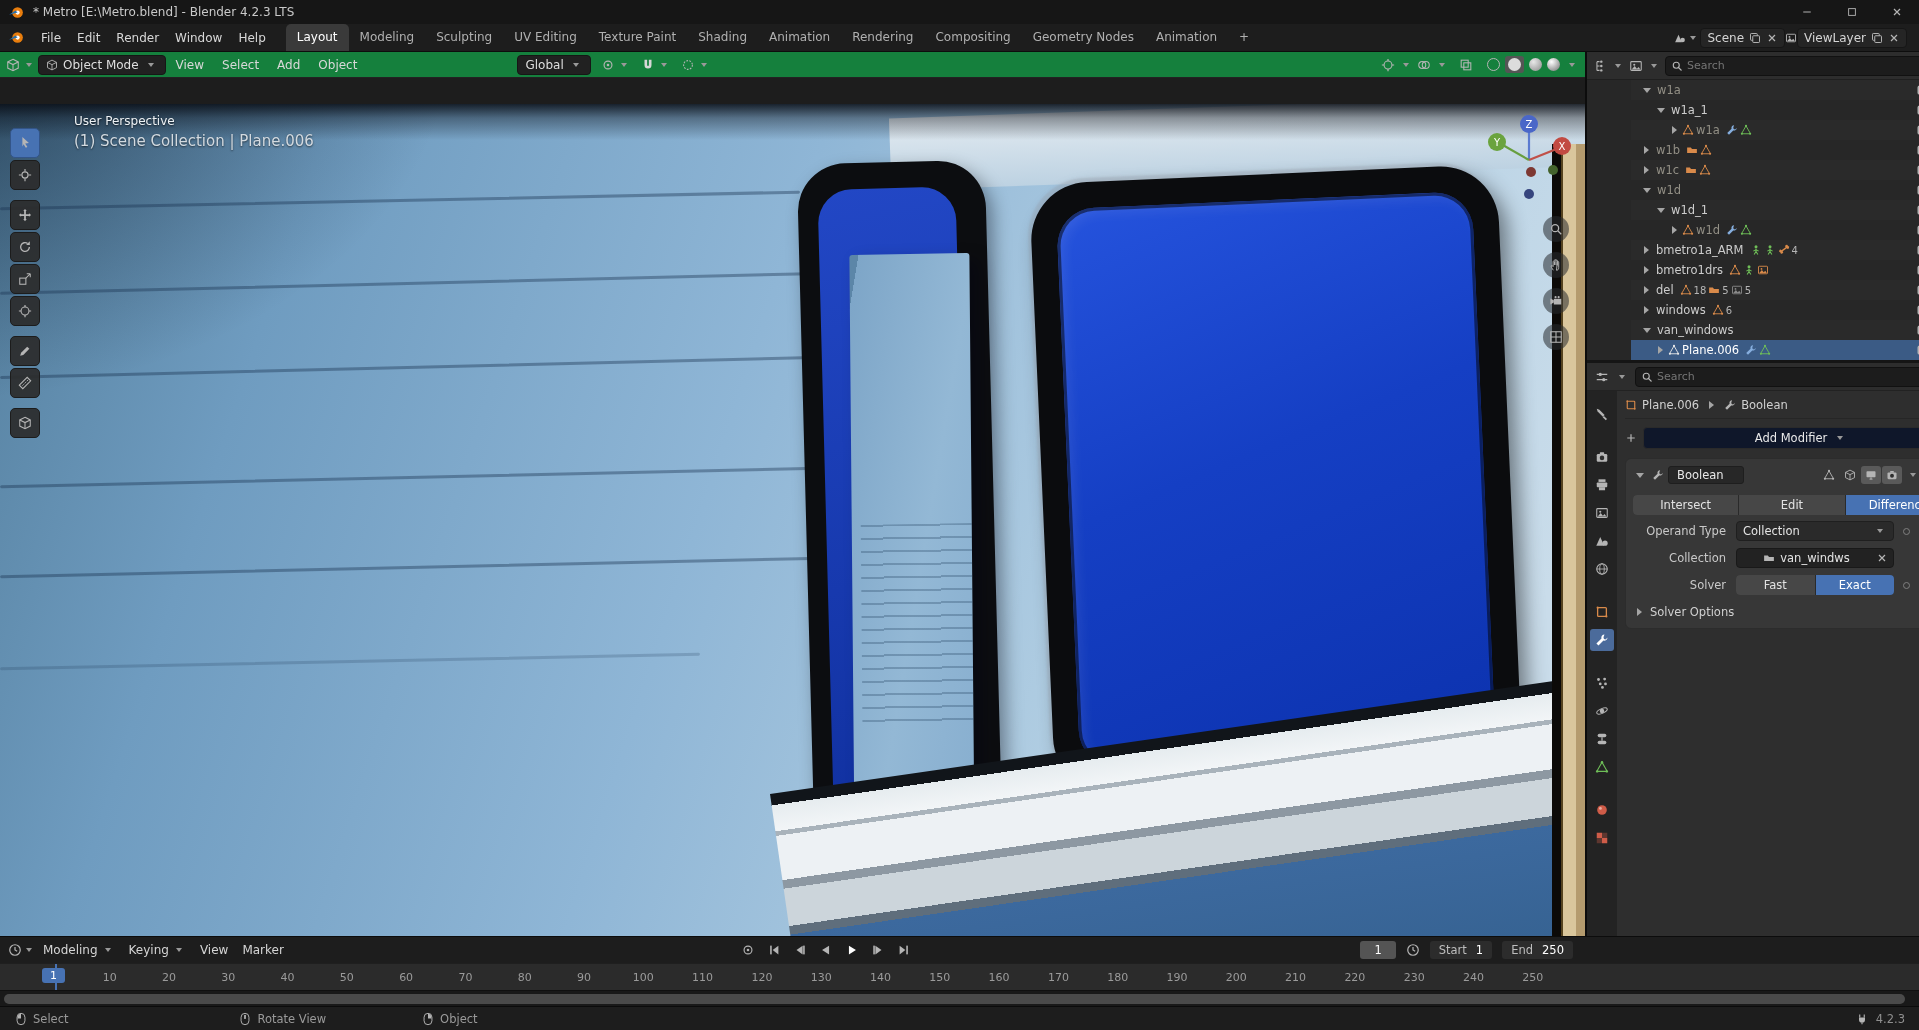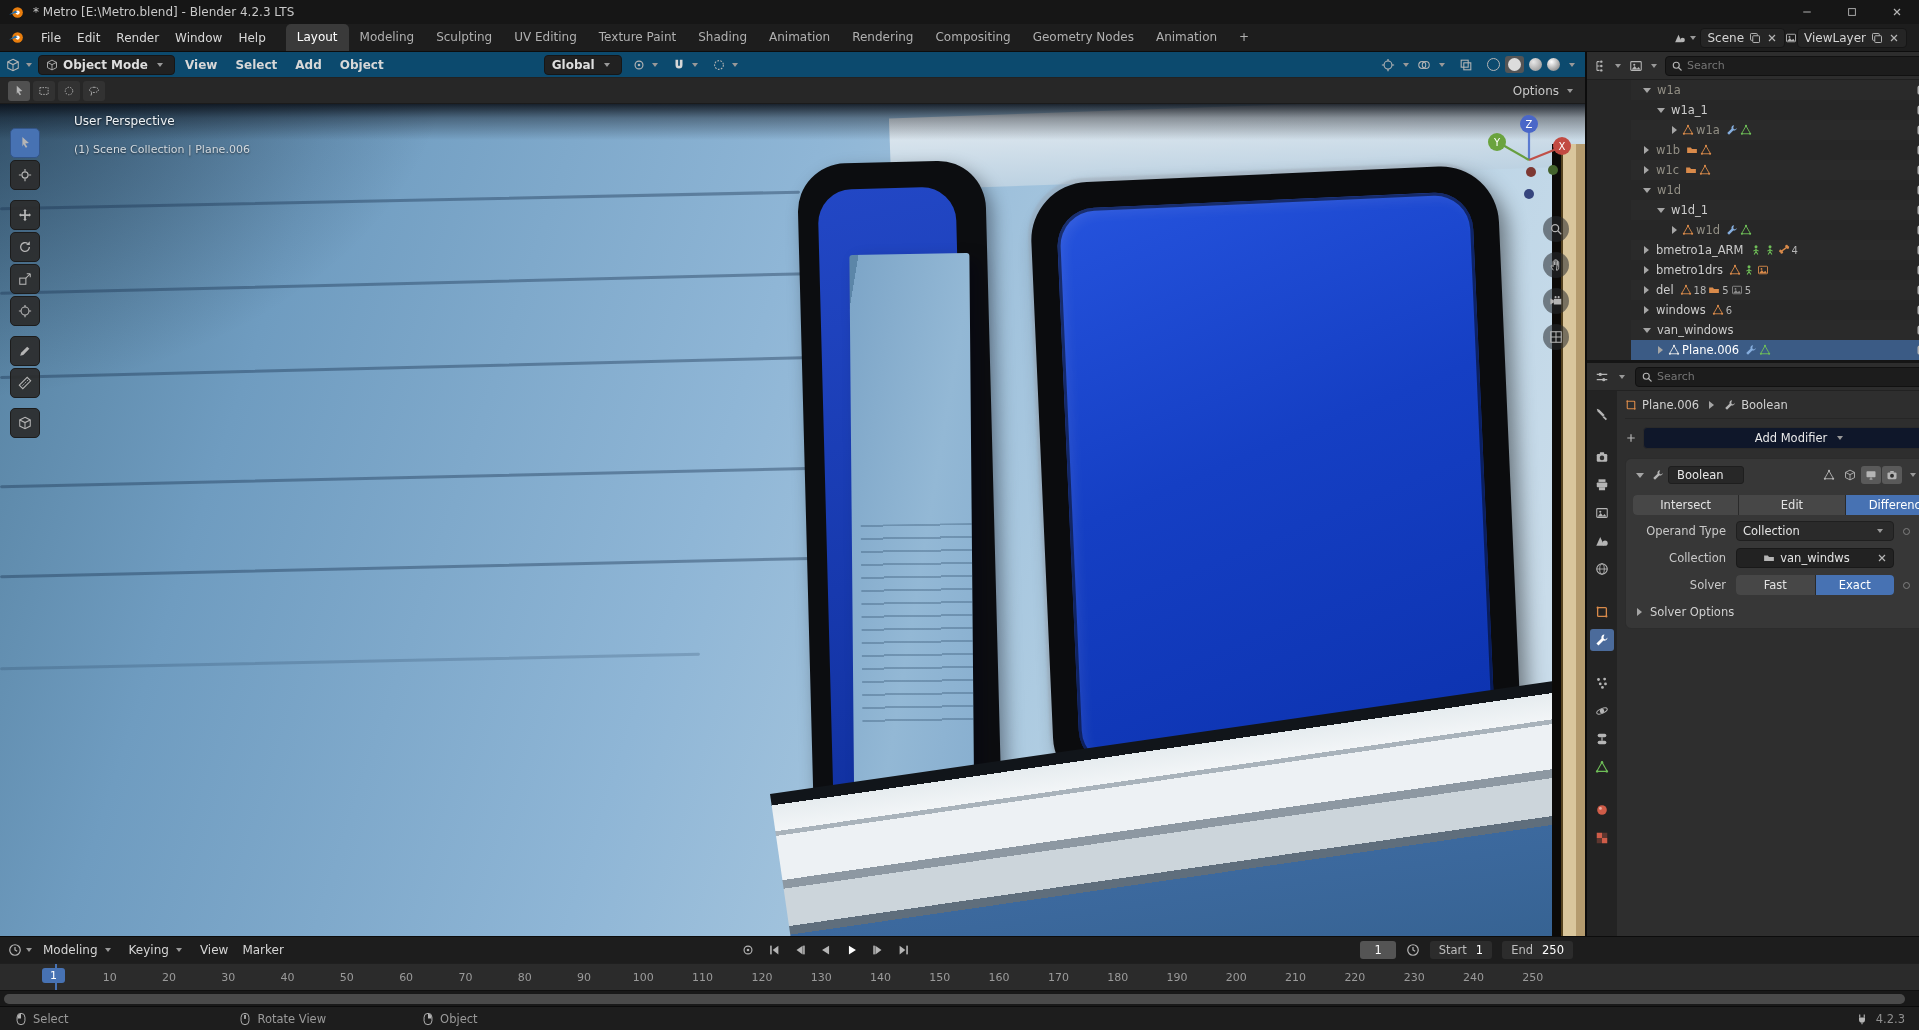--- a/index.html
+++ b/index.html
@@ -27,21 +27,21 @@
   .c-or { color:#d98a4a; } .c-gr { color:#6fbf58; } .c-bl { color:#86aede; }
   .c-wt { color:#e9e9e9; } .c-red { color:#cf5c48; } .c-dim { color:#8a8a8a; }
 
   .tri { width:0; height:0; display:inline-block; flex:none; }
   .tri.d { border-left:4px solid transparent; border-right:4px solid transparent; border-top:5px solid #a5a5a5; margin:0 4px; }
   .tri.r { border-top:4px solid transparent; border-bottom:4px solid transparent; border-left:5px solid #a5a5a5; margin:0 5px; }
   .tri.sm.d { border-left:3px solid transparent; border-right:3px solid transparent; border-top:4px solid #999; }
 
   
   .viewport { position:absolute; left:0; top:52px; width:1585px; height:884px; overflow:hidden; }
-  .vph { height:26px; background:#0c4a6e; border-bottom:1px solid #222; display:flex; align-items:center; gap:2px; padding:0 6px; position:relative; z-index:6;font-weight:bold; }
+  .vph { height:26px; background:#15803d; border-bottom:1px solid #222; display:flex; align-items:center; gap:2px; padding:0 6px; position:relative; z-index:6; }
   .vpt { height:26px; background:#272727; border-bottom:1px solid #1b1b1b; display:flex; align-items:center; gap:3px; padding:0 8px; position:relative; z-index:6; }
   .hfield { display:flex; align-items:center; gap:5px; background:#212121; border:1px solid #161616; border-radius:4px; height:20px; padding:0 7px; color:#dedede; }
   .selmode { width:22px; height:20px; border-radius:3px; background:#323232; display:flex; align-items:center; justify-content:center; color:#cfcfcf; }
   .selmode.active { background:#505050; color:#fff; }
   .sph { width:13px; height:13px; border-radius:50%; display:inline-block; }
   .sph.wire { border:1.5px solid #b5b5b5; }
   .sph.solid { background:#dcdcdc; }
   .sph.mat { background:radial-gradient(circle at 35% 30%, #e8e8e8, #8a8a8a); }
   .sph.rend { background:radial-gradient(circle at 35% 30%, #ffffff, #6f6f6f); }
   .shadepill { background:#555; border-radius:3px; padding:2px 3px; display:flex; align-items:center; }
@@ -76,21 +76,21 @@
       #e6ecef 4%, #f2f5f7 13%,
       #a9b3bb 13%, #a9b3bb 14.6%,
       #edf1f4 14.6%, #edf1f4 30%,
       #8d98a2 30%, #8d98a2 33%,
       #ccd5db 33%, #ccd5db 46%,
       #5f6e7c 46%, #5f6e7c 49%,
       #3c699e 49%, #35618f 100%); }
   .tanstrip { position:absolute; left:1552px; top:40px; width:33px; height:793px; z-index:4;
     background:linear-gradient(90deg,#0c0a08 0 9px,#55431f 9px 11px,#d9c69c 11px 24px,#b49b6e 24px 33px); }
   .ovl1 { position:absolute; left:74px; top:10px; color:#eef2f5; font-size:12px; text-shadow:0 1px 2px rgba(0,0,0,.65); z-index:8; }
-  .ovl2 { position:absolute; left:74px; top:39px; color:#d3dae0; font-size:11px; text-shadow:0 1px 2px rgba(0,0,0,.6); z-index:8; }
+  .ovl2 { position:absolute; left:74px; top:28px; color:#d3dae0; font-size:15px; text-shadow:0 1px 2px rgba(0,0,0,.6); z-index:8; }
 
   .toolcol { position:absolute; left:10px; top:24px; display:flex; flex-direction:column; gap:2px; z-index:10; }
   .toolbtn { width:30px; height:30px; background:rgba(43,43,43,.92); border:1px solid #1c1c1c; border-radius:5px;
     display:flex; align-items:center; justify-content:center; color:#dcdcdc; }
   .toolbtn.active { background:#4772b3; border-color:#335588; color:#fff; }
   .mt8 { margin-top:8px; }
 
   .gizmo { position:absolute; right:10px; top:6px; z-index:9; }
   .gizmo text { font-size:10px; font-family:"DejaVu Sans",sans-serif; fill:#fff; text-anchor:middle; }
   .navcol { position:absolute; right:16px; top:112px; display:flex; flex-direction:column; gap:10px; z-index:9; }
@@ -541,46 +541,20 @@
           </svg>
         <span style="display:flex;align-items:center;gap:5px;margin-left:10px">
           <span class="sph wire"></span>
           <span class="shadepill">
               <span class="sph solid"></span>
             </span>
           <span class="sph mat"></span>
           <span class="sph rend"></span>
           <span class="tri sm d"></span>
         </span>
-      </span>
-    </div>
-    <div class="vpt">
-      <span class="selmode active">
-          <svg class="ic s">
-            <use href="#sy-pointer"></use>
-          </svg>
-        </span>
-      <span class="selmode">
-          <svg class="ic s">
-            <use href="#sy-boxsel"></use>
-          </svg>
-        </span>
-      <span class="selmode">
-          <svg class="ic s">
-            <use href="#sy-circsel"></use>
-          </svg>
-        </span>
-      <span class="selmode">
-          <svg class="ic s">
-            <use href="#sy-lasso"></use>
-          </svg>
-        </span>
-      <span style="margin-left:auto;display:flex;align-items:center;gap:4px">
-        <span>Options</span>
-        <span class="tri sm d"></span>
       </span>
     </div>
 
     <div class="canvas">
       <div class="corner-shade"></div>
       <div class="liteband"></div>
       <div class="groove" style="left:0;top:95px;width:800px;transform:rotate(-1.2deg)"></div>
       <div class="groove" style="left:0;top:178px;width:810px;transform:rotate(-1.4deg)"></div>
       <div class="groove" style="left:0;top:262px;width:815px;transform:rotate(-1.4deg)"></div>
       <div class="groove" style="left:0;top:372px;width:820px;transform:rotate(-1.3deg)"></div>

